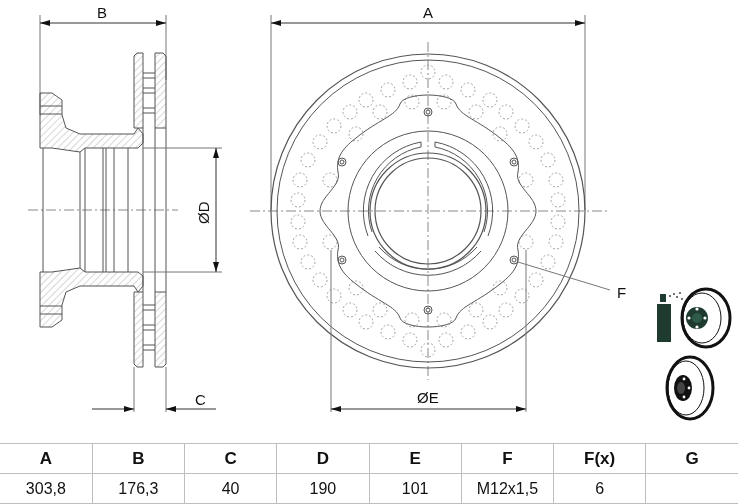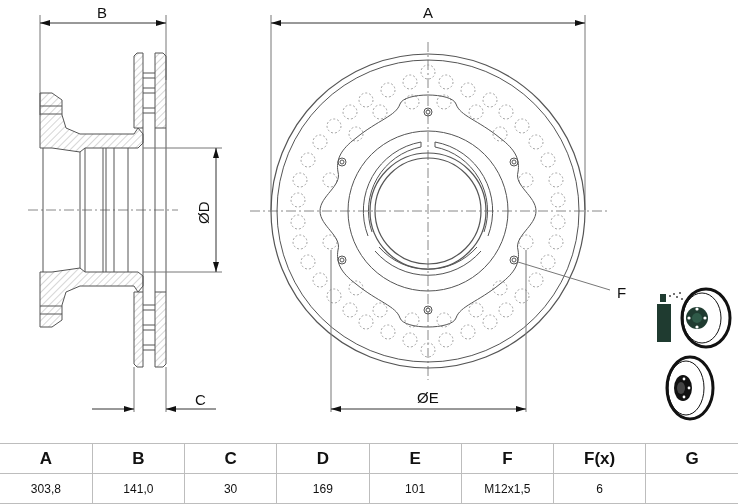--- a/index.html
+++ b/index.html
@@ -2,21 +2,21 @@
 <html><head>
 <meta charset="utf-8">
 <style>
   html,body{margin:0;padding:0;background:#fff;}
   body{width:738px;height:504px;position:relative;overflow:hidden;font-family:"Liberation Sans",sans-serif;}
   svg.drawing{position:absolute;left:0;top:0;}
   .lbl{font-family:"Liberation Sans",sans-serif;font-size:15px;fill:#111;}
   table.spec{position:absolute;left:0;top:443px;width:738px;border-collapse:collapse;table-layout:fixed;}
   table.spec td{border:1px solid #bdbdbd;text-align:center;height:29px;padding:0;color:#111;}
   table.spec tr.head td{font-family:"Liberation Sans",sans-serif;font-weight:bold;font-size:17px;}
-  table.spec tr.vals td{font-family:"Liberation Sans",sans-serif;font-size:12px;}
+  table.spec tr.vals td{font-family:"Liberation Sans",sans-serif;font-size:16px;}
   table.spec td:first-child{border-left:none;}
   table.spec td:last-child{border-right:none;}
 </style>
 </head>
 <body>
 
 <svg class="drawing" width="738" height="444" viewBox="0 0 738 444">
   <defs>
     <pattern id="hatch" width="5" height="5" patternUnits="userSpaceOnUse" patternTransform="rotate(45)">
       <line x1="0" y1="0" x2="0" y2="5" stroke="#999" stroke-width="0.8"></line>
@@ -236,22 +236,22 @@
     <td>B</td>
     <td>C</td>
     <td>D</td>
     <td>E</td>
     <td>F</td>
     <td>F(x)</td>
     <td>G</td>
   </tr>
   <tr class="vals">
     <td>303,8</td>
-    <td>141,0</td>
-    <td>30</td>
-    <td>169</td>
+    <td>176,3</td>
+    <td>40</td>
+    <td>190</td>
     <td>101</td>
     <td>M12x1,5</td>
     <td>6</td>
     <td></td>
   </tr>
 </tbody>
   </table>
 
 </body></html>

